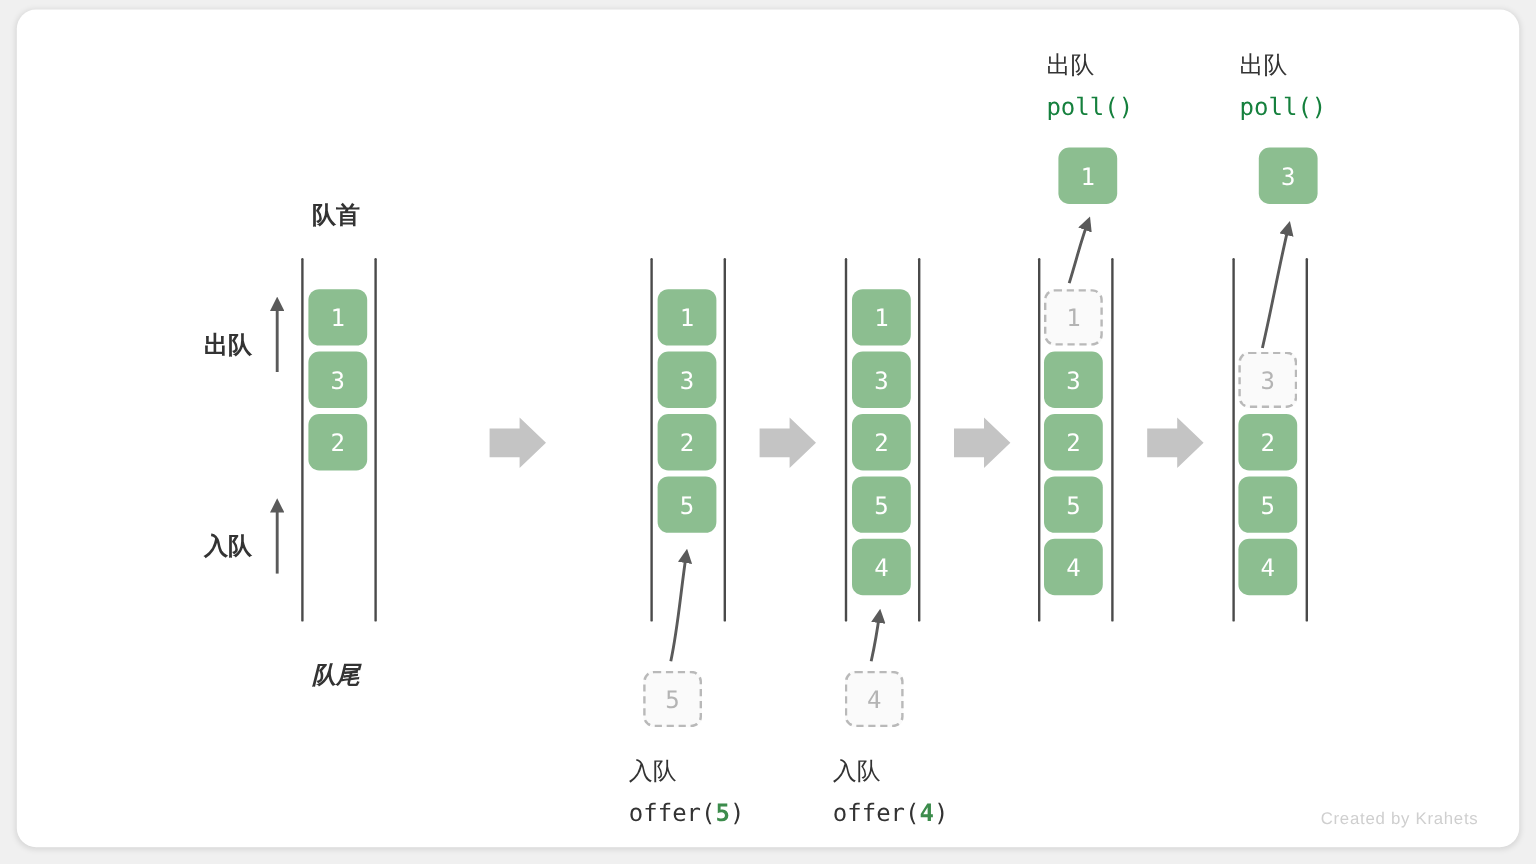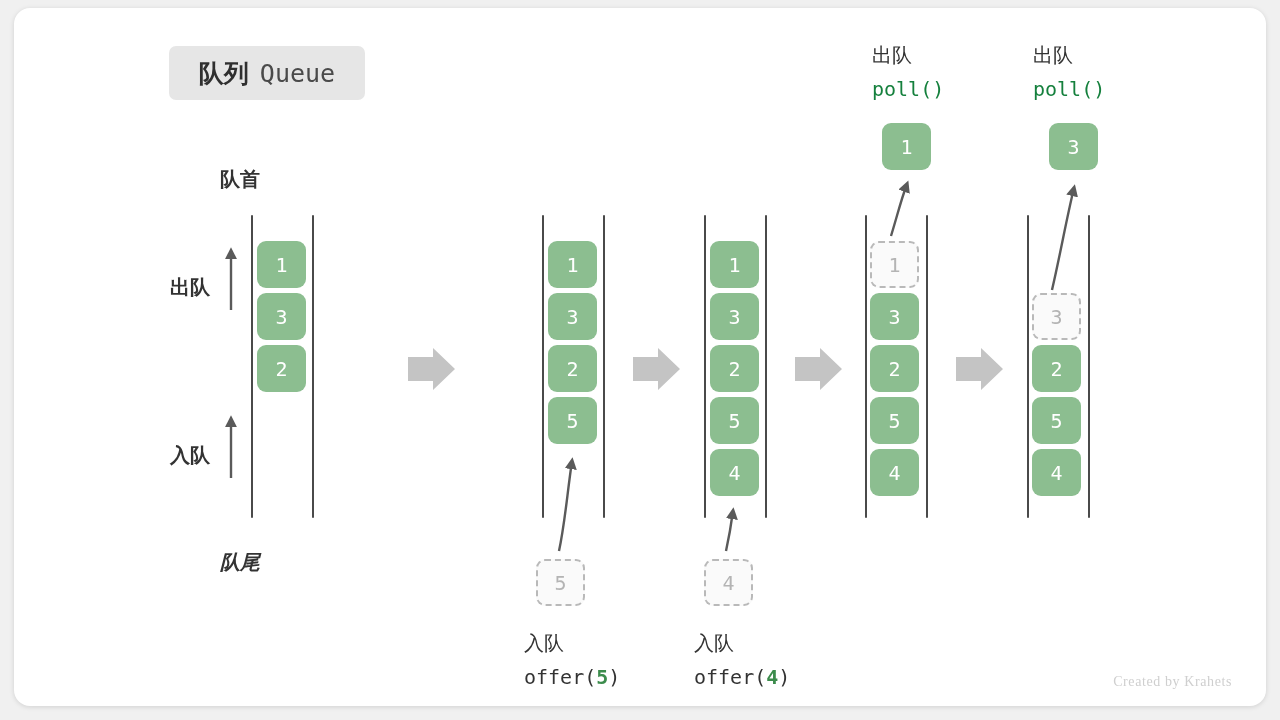--- a/index.html
+++ b/index.html
@@ -19,21 +19,21 @@
   #title-badge{
     left:155px;top:38px;width:196px;height:54px;
     background:#e6e6e6;border-radius:7px;
     display:flex;align-items:center;justify-content:center;gap:11px;
   }
   #title-badge .cn{font-size:25px;font-weight:bold;color:#2f2f2f;}
   #title-badge .en{font-size:25px;color:#4a4a4a;
     font-family:"DejaVu Sans Mono","Liberation Mono",monospace;}
 
   
-  .head-label{font-size:20px;font-weight:bold;color:#333;text-align:left;}
+  .head-label{font-size:20px;font-weight:bold;color:#333;text-align:center;}
   .side-label{font-size:20px;font-weight:bold;color:#333;text-align:right;}
 
   
   .col{position:absolute;top:0;height:100%;}
   .rail{position:absolute;width:2px;background:#4a4a4a;border-radius:1px;}
   .slot{
     position:absolute;width:49px;height:47px;border-radius:9px;
     display:flex;align-items:center;justify-content:center;
     font-size:20px;
     font-family:"DejaVu Sans Mono","Liberation Mono",monospace;
@@ -61,32 +61,28 @@
     font-family:"DejaVu Sans Mono","Liberation Mono",monospace;color:#15803d;
   }
 
   
   #overlay{position:absolute;left:0;top:0;width:1280px;height:720px;
            pointer-events:none;}
 
   
   #footer{
     right:34px;bottom:16px;font-size:14px;color:#cfcfcf;letter-spacing:.6px;
-    font-family:Liberation Serif, serif;
+    font-family:Liberation Sans, sans-serif;
   }
 </style>
 </head>
 <body>
 
 <div id="card">
 
-  <div class="abs" id="title-badge">
-    <span class="cn">队列</span>
-    <span class="en">Queue</span>
-  </div>
 
   <div class="abs head-label" style="left:206px;top:158px;width:120px;">队首</div>
 
   <div class="abs side-label" style="left:126px;top:266px;width:70px;">出队</div>
   <div class="abs side-label" style="left:126px;top:434px;width:70px;">入队</div>
 
   <div class="col">
     <div class="rail abs" style="left:237px;top:207px;height:303px;"></div>
     <div class="rail abs" style="left:298px;top:207px;height:303px;"></div>
 

